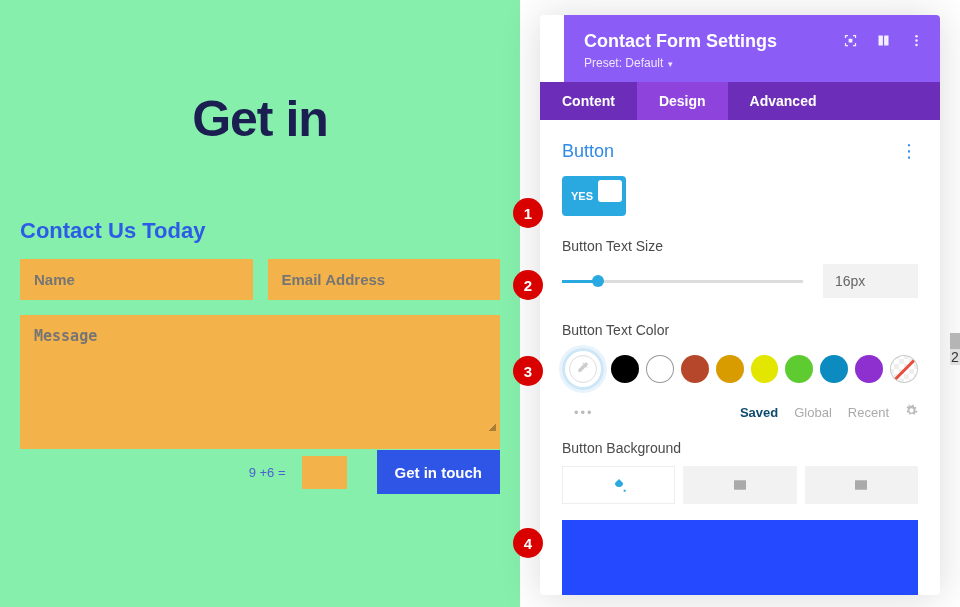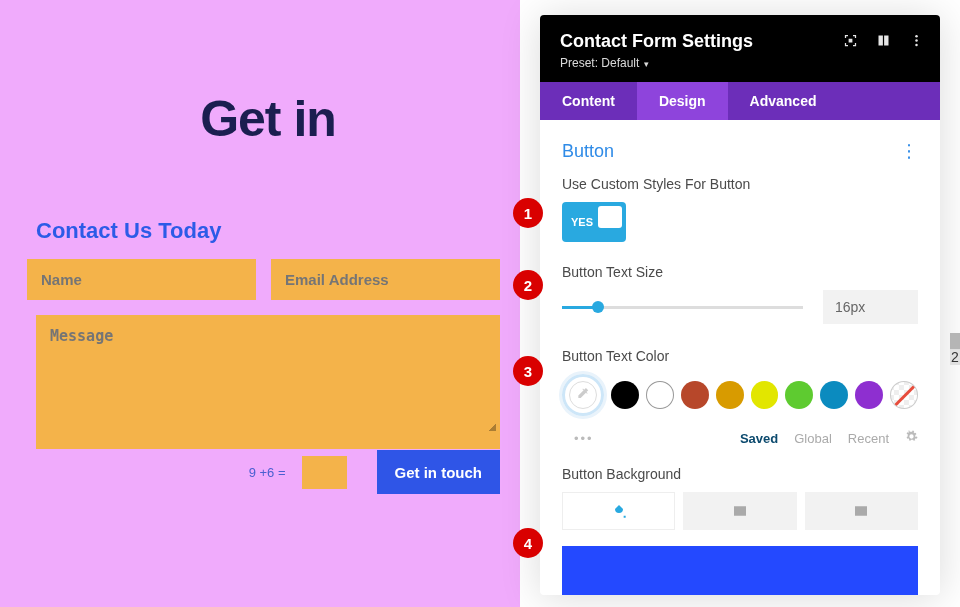--- a/index.html
+++ b/index.html
@@ -11,22 +11,22 @@
     position: relative;
     overflow: hidden;
   }
 
   
   .preview {
     position: absolute;
     left: 0; top: 0;
     width: 520px;
     height: 607px;
-    background: #f0abfc;
-    padding: 20px 20px 0 36px;
+    background: #86efac;
+    padding: 20px 20px 0 20px;
   }
   .preview-title {
     text-align: center;
     font-size: 50px;
     font-weight: 800;
     color: #1b1e50;
     margin-top: 70px;
     letter-spacing: -1px;
   }
   .contact-heading {
@@ -105,24 +105,25 @@
     right: 20px;
     top: 15px;
     width: 400px;
     height: 580px;
     background: #fff;
     box-shadow: 0 2px 40px rgba(0,0,0,0.15);
     border-radius: 4px;
     overflow: hidden;
   }
   .panel-header {
-    background: #000000;
+    background: #8b5cf6;
     color: #fff;
     padding: 16px 24px 12px 20px;
     position: relative;
+    margin-left: 24px;
   }
   .panel-title {
     font-size: 18px;
     font-weight: 700;
   }
   .panel-preset {
     font-size: 12px;
     margin-top: 4px;
     opacity: 0.85;
   }
@@ -427,21 +428,20 @@
     <div class="tab content">Advanced</div>
     <div class="tab-spacer"></div>
   </div>
 
   <div class="panel-body">
     <div class="section-header">
       <div class="section-title">Button</div>
       <div class="section-dots">⋮</div>
     </div>
 
-    <div class="control-label">Use Custom Styles For Button</div>
     <div class="toggle">
       <span class="toggle-text">YES</span>
       <span class="toggle-knob"></span>
     </div>
 
     <div class="control-label" style="margin-top:22px">Button Text Size</div>
     <div class="slider-row">
       <div class="slider-track">
         <div class="slider-fill"></div>
         <div class="slider-thumb"></div>

